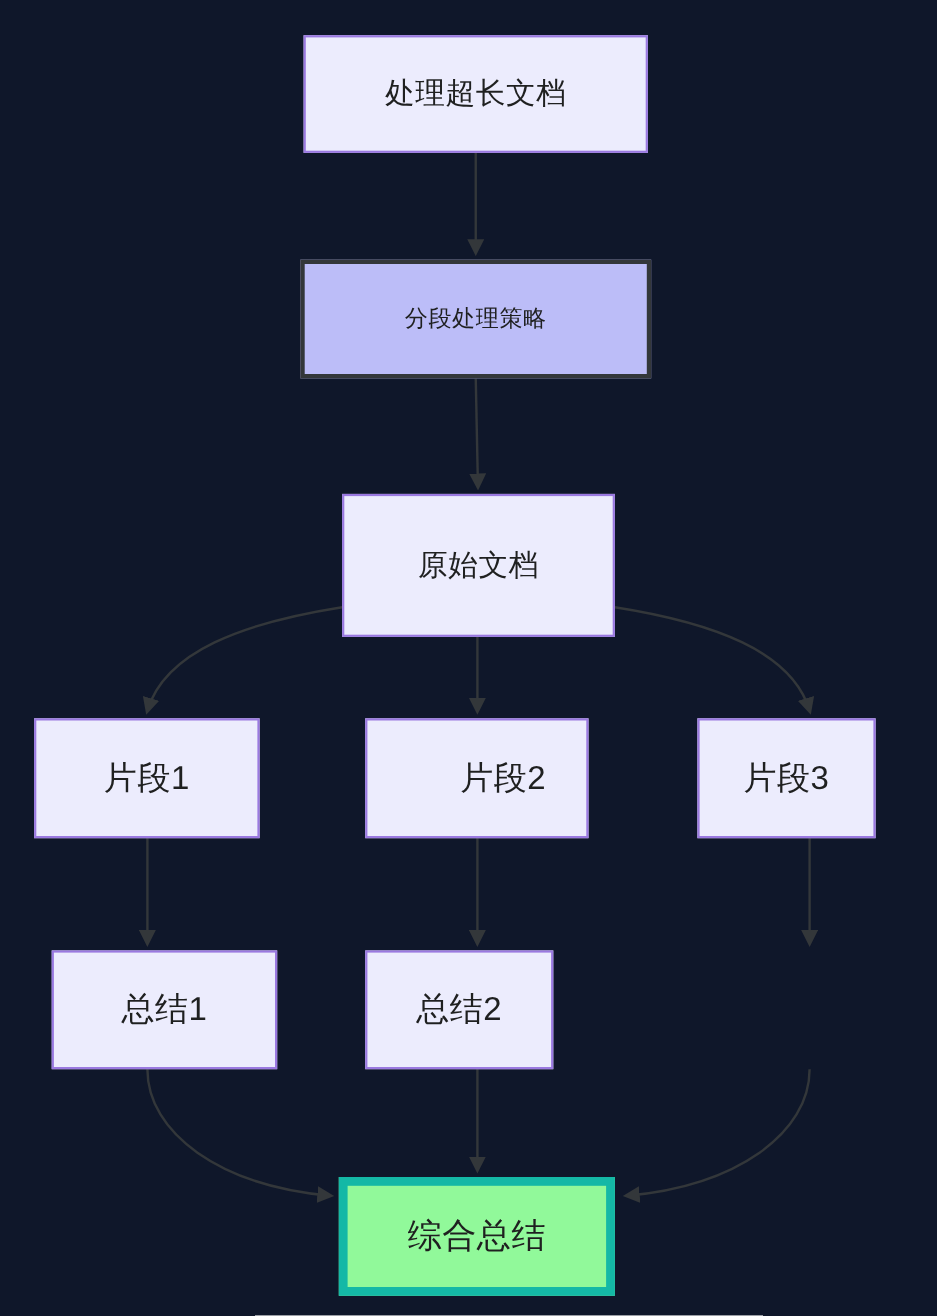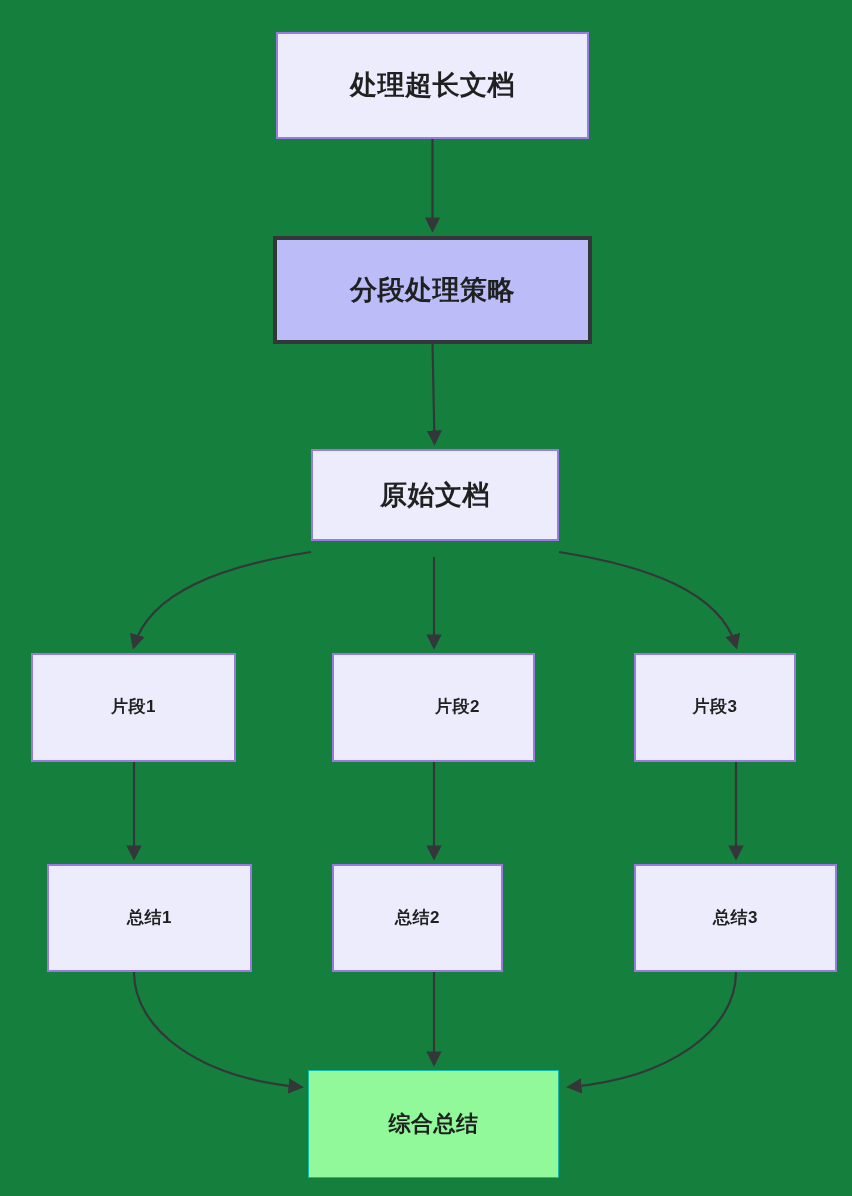--- a/index.html
+++ b/index.html
@@ -5,24 +5,23 @@
 <style>
   html, body {
     margin: 0;
     padding: 0;
     background: #ffffff;
   }
   #canvas {
     position: relative;
     width: 852px;
     height: 1196px;
-    background: #15803d;
+    background: #0f172a;
     overflow: hidden;
     font-family: "Liberation Sans", "DejaVu Sans", sans-serif;
-    font-weight: bold;
   }
   #edge-layer {
     position: absolute;
     left: 0;
     top: 0;
     width: 852px;
     height: 1196px;
     pointer-events: none;
   }
   .node {
@@ -37,29 +36,29 @@
     letter-spacing: 0.5px;
   }
   .node-default {
     background: #ececfd;
     border: 2px solid #9a79e0;
     font-size: 27px;
   }
   .node-strategy {
     background: #bcbdf8;
     border: 4px solid #33373a;
-    font-size: 27px;
+    font-size: 21px;
   }
   .node-final {
     background: #91f99a;
-    border: 1px solid #14b8a6;
-    font-size: 22px;
+    border: 8px solid #14b8a6;
+    font-size: 31px;
   }
   .node-small {
-    font-size: 17px;
+    font-size: 30px;
   }
 </style>
 </head>
 <body>
 
 <div id="canvas">
 
   <svg id="edge-layer" viewBox="0 0 852 1196" width="852" height="1196" xmlns="http://www.w3.org/2000/svg">
     <defs>
       <marker id="arrow" viewBox="0 0 12 12" refX="9" refY="6" markerWidth="7" markerHeight="7" orient="auto-start-reverse">
@@ -91,21 +90,21 @@
   </svg>
 
   <div class="node node-default" style="left:276px; top:32px; width:313px; height:107px;">
     <span>处理超长文档</span>
   </div>
 
   <div class="node node-strategy" style="left:273px; top:236px; width:319px; height:108px;">
     <span>分段处理策略</span>
   </div>
 
-  <div class="node node-default" style="left:311px; top:449px; width:248px; height:92px;">
+  <div class="node node-default" style="left:311px; top:449px; width:248px; height:130px;">
     <span>原始文档</span>
   </div>
 
   <div class="node node-default node-small" style="left:31px; top:653px; width:205px; height:109px;">
     <span>片段1</span>
   </div>
 
   <div class="node node-default node-small" style="left:332px; top:653px; width:203px; height:109px;padding-left:48px;">
     <span>片段2</span>
   </div>
@@ -115,21 +114,18 @@
   </div>
 
   <div class="node node-default node-small" style="left:31px; top:864px; width:205px; height:108px;margin-left:16px;">
     <span>总结1</span>
   </div>
 
   <div class="node node-default node-small" style="left:332px; top:864px; width:171px; height:108px;">
     <span>总结2</span>
   </div>
 
-  <div class="node node-default node-small" style="left:634px; top:864px; width:203px; height:108px;">
-    <span>总结3</span>
-  </div>
 
   <div class="node node-final" style="left:308px; top:1070px; width:251px; height:108px;">
     <span>综合总结</span>
   </div>
 
 </div>
 
 </body></html>

